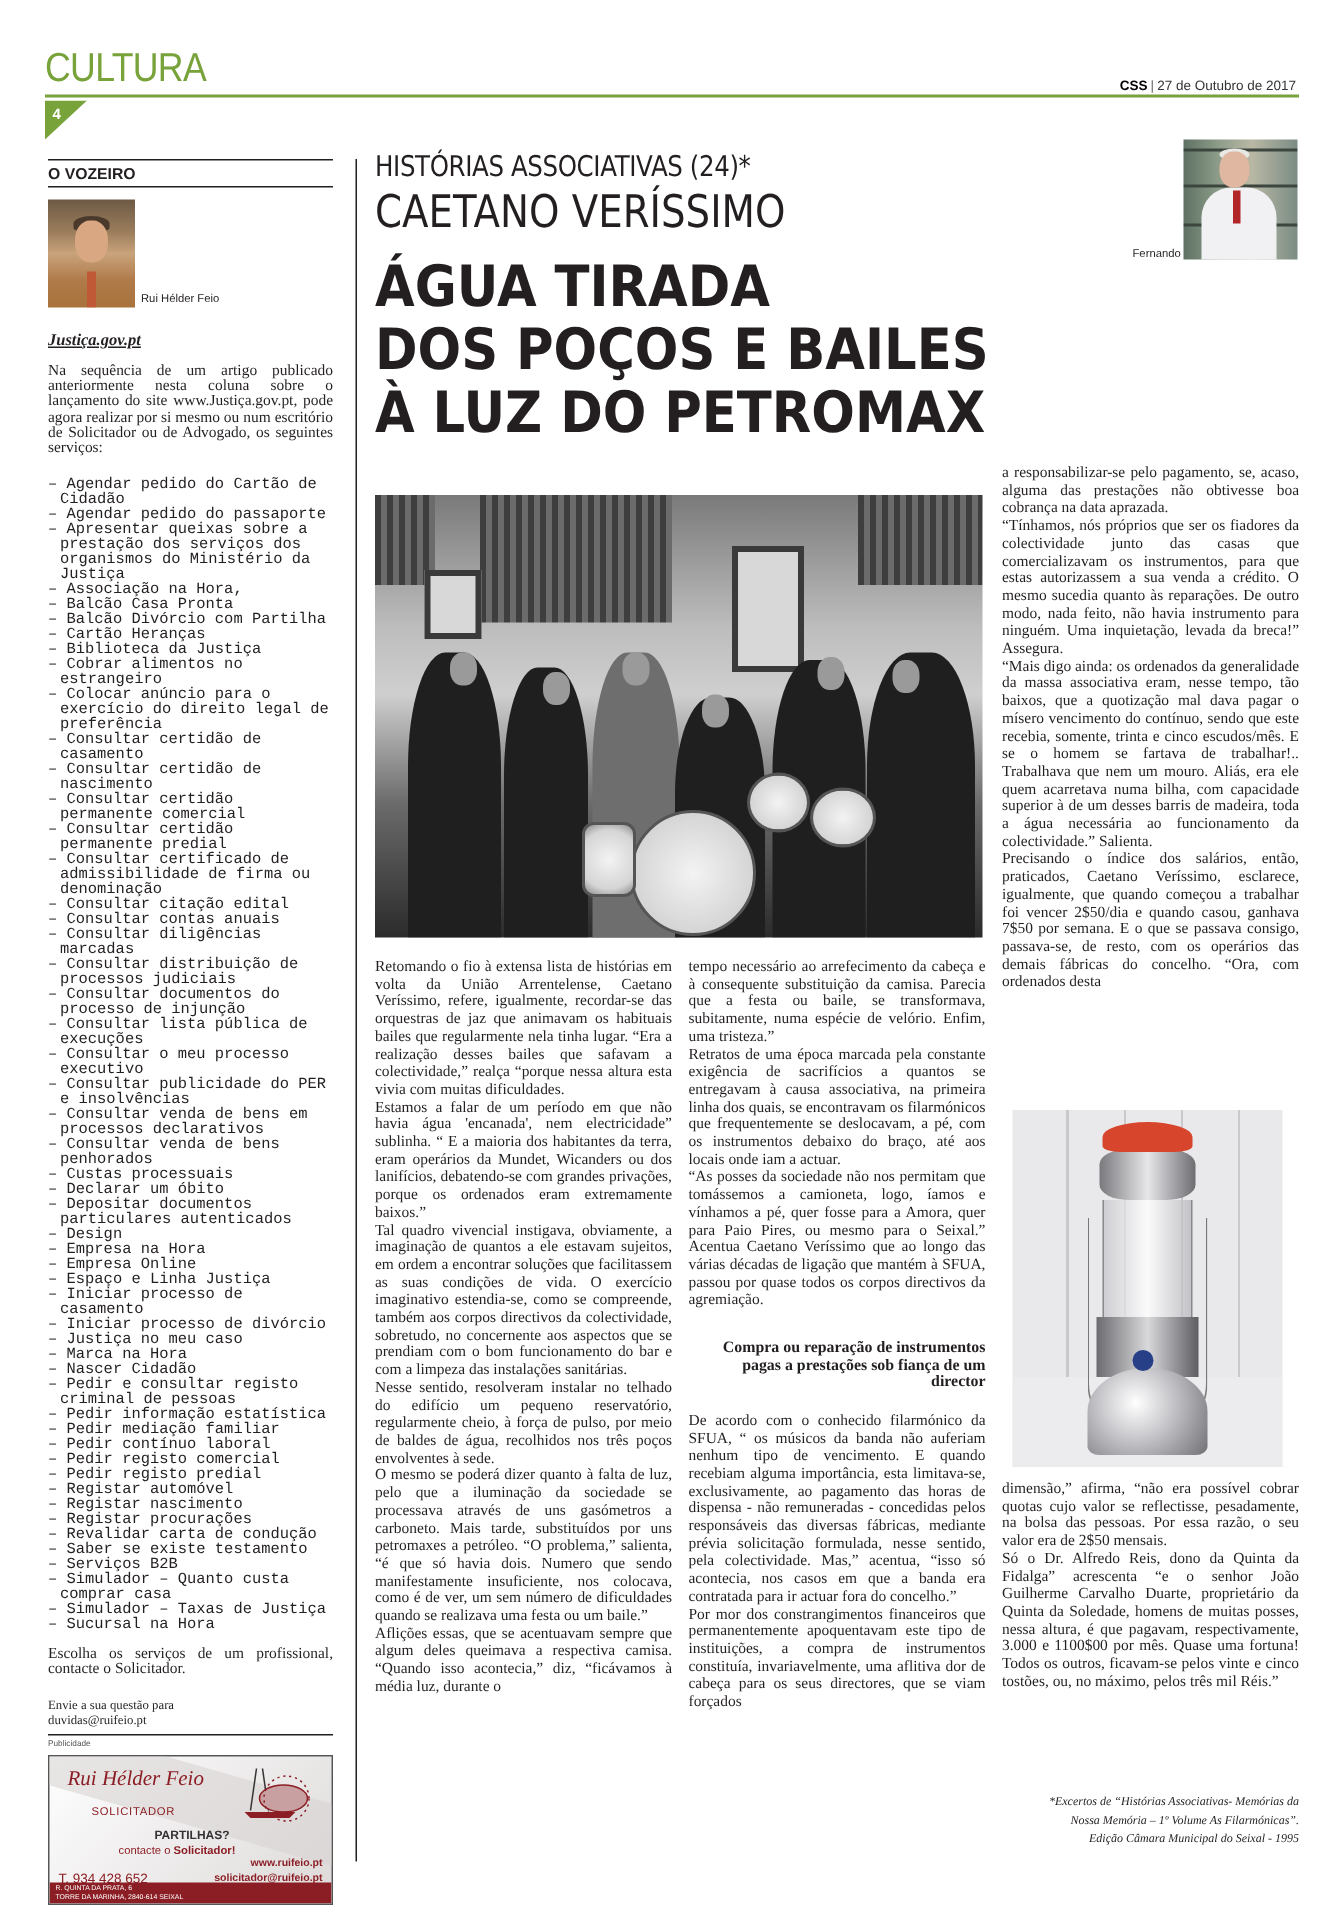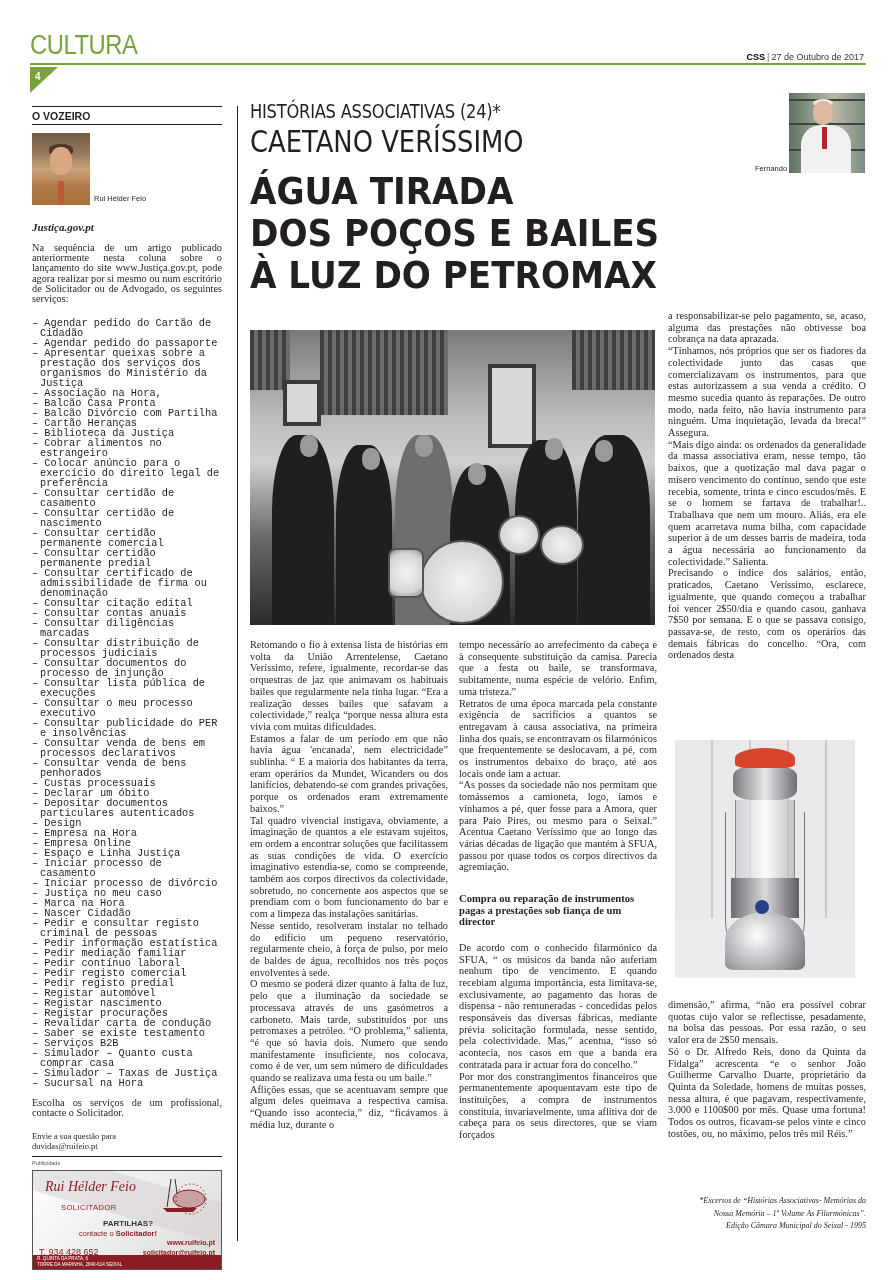--- a/index.html
+++ b/index.html
@@ -20,21 +20,21 @@
   .left-col { position: absolute; left: 32px; top: 106px; width: 190px; }
   .col-rule-top { border-top: 1.5px solid #231f20; }
   .col-heading { font-family: "Liberation Sans", sans-serif; font-weight: bold; font-size: 10.5px; padding: 3px 0 2px 0; }
   .col-rule-bottom { border-top: 1.5px solid #231f20; margin-bottom: 8px; }
   .author-row { display: flex; align-items: flex-end; height: 72px; }
   .author-photo { width: 58px; height: 72px; background: linear-gradient(180deg,#6d5a44 0%,#9b7d5c 30%,#c9a37b 50%,#b07a4a 75%,#a9733c 100%); position: relative; overflow: hidden; }
   .author-photo .face { position: absolute; left: 18px; top: 14px; width: 22px; height: 28px; border-radius: 45%; background: #d9a883; }
   .author-photo .hair { position: absolute; left: 17px; top: 11px; width: 24px; height: 10px; border-radius: 50% 50% 20% 20%; background: #4b3a2c; }
   .author-photo .tie { position: absolute; left: 26px; top: 48px; width: 6px; height: 24px; background: #c05a36; }
   .author-name { font-family: "Liberation Sans", sans-serif; font-size: 7.5px; margin-left: 4px; margin-bottom: 2px; }
-  .article-title-left { font-style: italic; font-weight: bold; font-size: 11px; margin-top: 16px; margin-bottom: 10px; }
+  .article-title-left { font-style: italic; font-weight: bold; font-size: 11px; margin-top: 16px; margin-bottom: 10px; text-decoration: underline; }
   .body-text { font-size: 10.3px; line-height: 10.2px; text-align: justify; }
   .service-list { list-style: none; font-size: 10.3px; line-height: 10px; margin-top: 14px; font-family: Liberation Mono, monospace; }
   .service-list li { padding-left: 8px; text-indent: -8px; }
   .service-list li::before { content: "– "; }
   .closing { margin-top: 10px; font-size: 10.3px; line-height: 10.2px; text-align: justify; }
   .contact { margin-top: 12px; text-align: left; font-size: 8.5px; line-height: 10px; }
   .pub-rule { border-top: 1.5px solid #231f20; margin-top: 5px; }
   .pub-label { font-family: "Liberation Sans", sans-serif; font-size: 5.5px; color: #555; margin-top: 3px; }
 
   .ad { position: relative; width: 190px; height: 100px; margin-top: 4px; border: 1px solid #555; background: linear-gradient(135deg,#ffffff 0%,#f1efef 40%,#ddd9d9 100%); overflow: hidden; font-family: "Liberation Sans", sans-serif; }
@@ -69,22 +69,22 @@
   .band-photo .person { position: absolute; bottom: 0; background: #1f1f1f; border-radius: 40% 40% 0 0; }
   .band-photo .p-head { position: absolute; width: 18px; height: 22px; border-radius: 45%; background: #9a9a9a; }
   .band-photo .drum { position: absolute; border-radius: 50%; background: radial-gradient(circle,#f3f3f3 0%,#d5d5d5 70%,#8a8a8a 100%); border: 2px solid #555; }
 
   
   .col { position: absolute; font-size: 10.3px; line-height: 11.7px; text-align: justify; }
   .col p { margin: 0; }
   .col-a { left: 250px; top: 639px; width: 198px; }
   .col-b { left: 459px; top: 639px; width: 198px; }
   .col-c { left: 668px; top: 310px; width: 198px; }
-  .col-c2 { left: 668px; top: 987px; width: 198px; margin-top: 12px; }
-  .subhead { font-weight: bold; font-size: 10.6px; line-height: 11.6px; text-align: left; margin: 20px 0 14px 0; }
+  .col-c2 { left: 668px; top: 987px; width: 198px; }
+  .subhead { font-weight: bold; font-size: 10.6px; line-height: 11.6px; text-align: right; margin: 20px 0 14px 0; }
   .note { position: absolute; left: 668px; top: 1195px; width: 198px; font-style: italic; font-size: 8px; line-height: 12.5px; text-align: right; }
   .vrule { position: absolute; left: 237px; top: 106px; width: 1px; height: 1135px; background: #231f20; }
 
   
   .lamp-photo { position: absolute; left: 675px; top: 740px; width: 180px; height: 238px; background: repeating-linear-gradient(90deg,#e9e9ec 0 36px,#c9c9cc 36px 38px); overflow: hidden; }
   .lamp-photo .table { position: absolute; left: 0; bottom: 0; width: 100%; height: 60px; background: #ececee; }
   .lamp-photo .cap { position: absolute; left: 60px; top: 8px; width: 60px; height: 20px; border-radius: 50% 50% 20% 20%; background: #d6452c; }
   .lamp-photo .crown { position: absolute; left: 58px; top: 26px; width: 64px; height: 34px; border-radius: 30%; background: linear-gradient(90deg,#7a7a7e,#e7e7ea,#6d6d72); }
   .lamp-photo .glass { position: absolute; left: 60px; top: 60px; width: 60px; height: 78px; background: linear-gradient(90deg,rgba(190,190,195,0.6),rgba(255,255,255,0.8),rgba(170,170,175,0.6)); border-left: 1px solid #888; border-right: 1px solid #888; }
   .lamp-photo .body { position: absolute; left: 56px; top: 138px; width: 68px; height: 40px; background: linear-gradient(90deg,#6c6c70,#d9d9dc,#5d5d62); }

